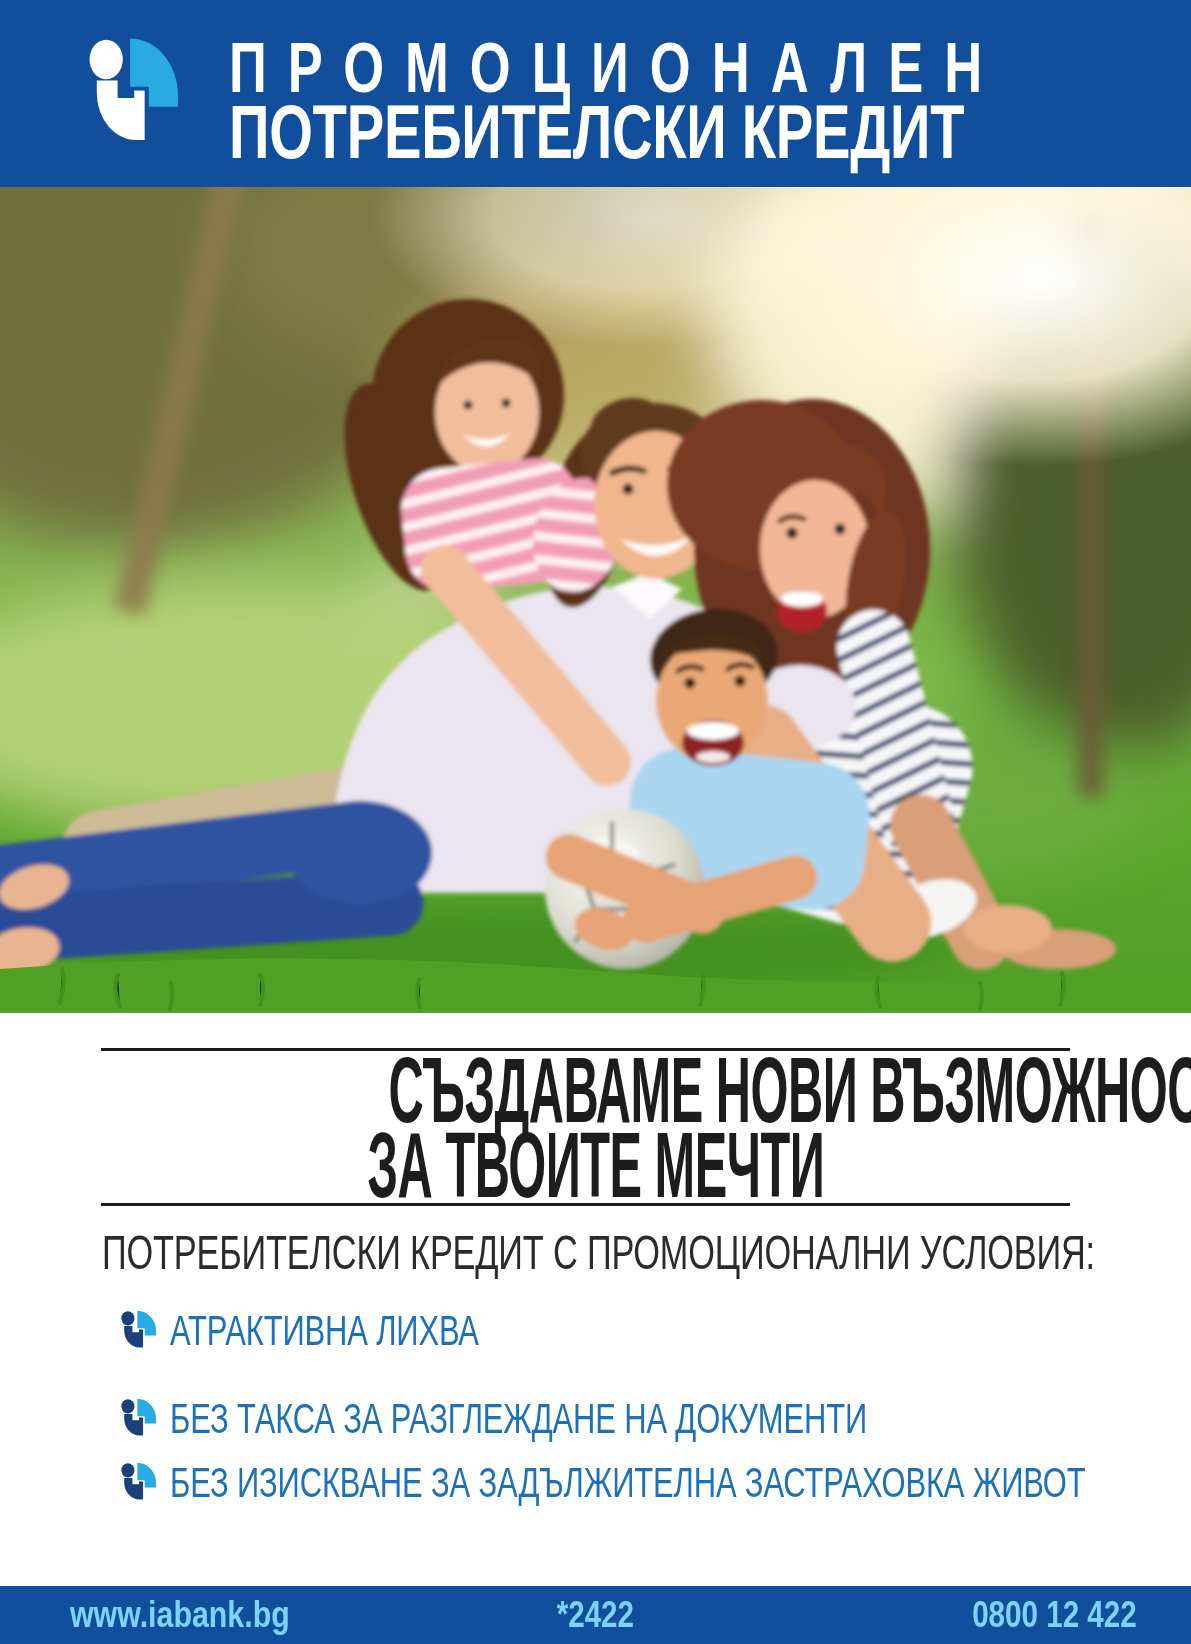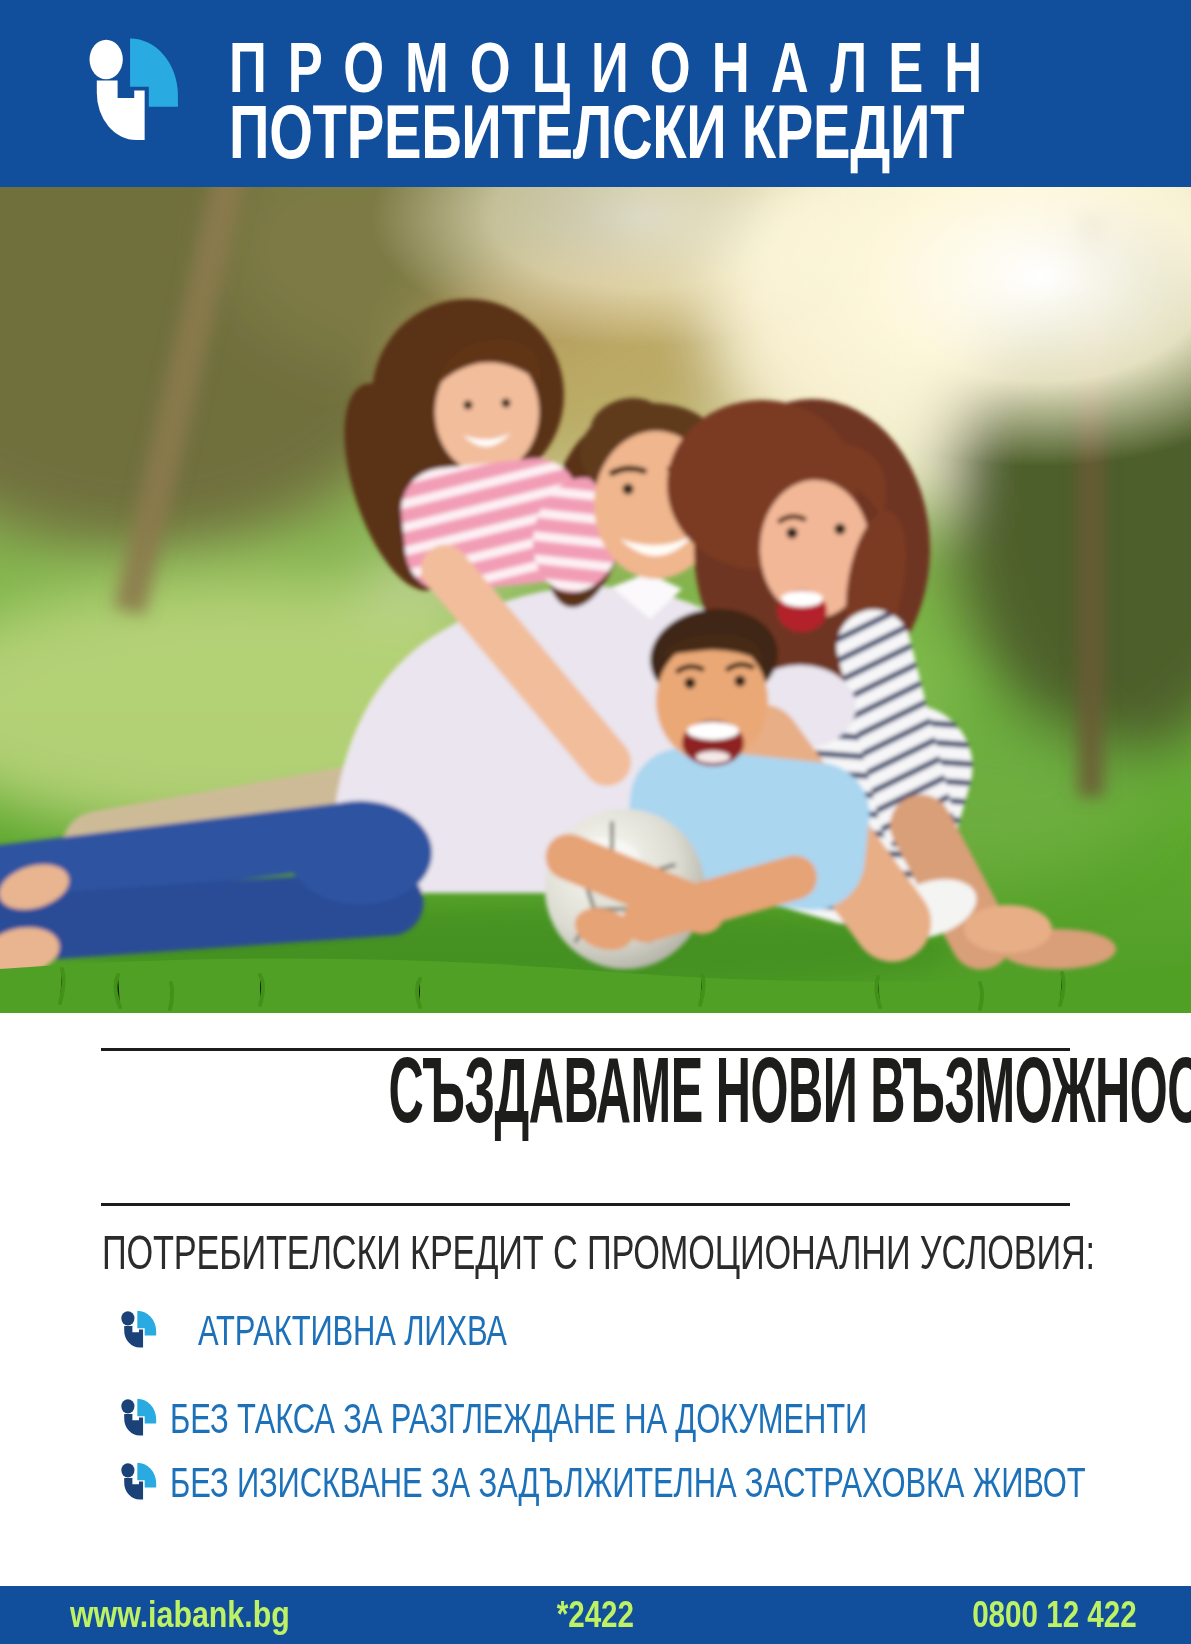--- a/index.html
+++ b/index.html
@@ -34,24 +34,24 @@
   .hline .cx{--sx:.53;}
   .hl1{top:1052px;}
   .hl2{top:1127px;}
   .subhead{position:absolute;left:102px;top:1224px;height:56px;line-height:56px;
            font-size:49px;font-weight:400;color:#2b2b2b;--sx:.70;letter-spacing:-0.005em;}
 
   
   .benefit{position:absolute;left:116px;height:48px;display:flex;align-items:center;}
   .benefit .bicon{width:41px;height:45px;margin-right:13px;flex:0 0 auto;}
   .benefit .blabel{font-size:43px;font-weight:400;color:#1d71b8;--sx:.72;line-height:48px;letter-spacing:-0.005em;}
-  .b1{top:1306px;gap:28px;} .b2{top:1386px;margin-top:8px;} .b3{top:1458px;}
-
-  
-  .footer{position:absolute;left:0;top:1586px;width:1191px;height:58px;background:#114f9c;color:#bef264;}
+  .b1{top:1306px;} .b2{top:1386px;margin-top:8px;} .b3{top:1458px;}
+
+  
+  .footer{position:absolute;left:0;top:1586px;width:1191px;height:58px;background:#114f9c;color:#7dd3fc;}
   .footer .fitem{position:absolute;top:0;height:58px;line-height:58px;font-weight:bold;font-size:37px;}
   .f-site{left:70px;--sx:.82;}
   .f-center{left:0;width:1191px;text-align:center;}
   .f-center .cx{--sx:.80;}
   .f-phone{right:54px;--sx:.80;}
 
   
   .logo-on-blue{--p:#ffffff;--a:#29abe2;}
   .logo-bullet{--p:#1a4178;--a:#29abe2;}
 </style>
@@ -221,20 +221,21 @@
       <path d="M0 782 Q300 760 600 784 T1191 778 V826 H0 Z" fill="#51a026"></path>
       <g stroke="#3f8f17" stroke-width="4" stroke-linecap="round" opacity=".8">
         <path d="M60 816 q6 -22 2 -34 M120 820 q-8 -20 -2 -32 M260 818 q6 -20 0 -30 M420 820 q-6 -18 0 -28 M700 818 q6 -20 2 -30 M880 820 q-6 -18 -2 -30 M1060 818 q6 -20 2 -32 M980 822 q4 -16 0 -26 M170 822 q4 -16 1 -26"></path>
       </g>
       <rect width="1191" height="826" fill="#ffffff" opacity="0"></rect>
     </svg>
   </div>
 
   <div class="rule r1"></div>
   <div class="hline hl1"><span class="cx center">СЪЗДАВАМЕ НОВИ ВЪЗМОЖНОСТИ</span></div>
+  <div class="hline hl2"><span class="cx center">ЗА ТВОИТЕ МЕЧТИ</span></div>
   <div class="rule r2"></div>
 
   <div class="subhead"><span class="cx">ПОТРЕБИТЕЛСКИ КРЕДИТ С ПРОМОЦИОНАЛНИ УСЛОВИЯ:</span></div>
 
   <div class="benefit b1">
     <svg class="bicon logo-bullet" viewBox="0 0 100 100" preserveAspectRatio="none">
         <use href="#bank-logo"></use>
       </svg>
     <span class="blabel cx">АТРАКТИВНА ЛИХВА</span>
   </div>

